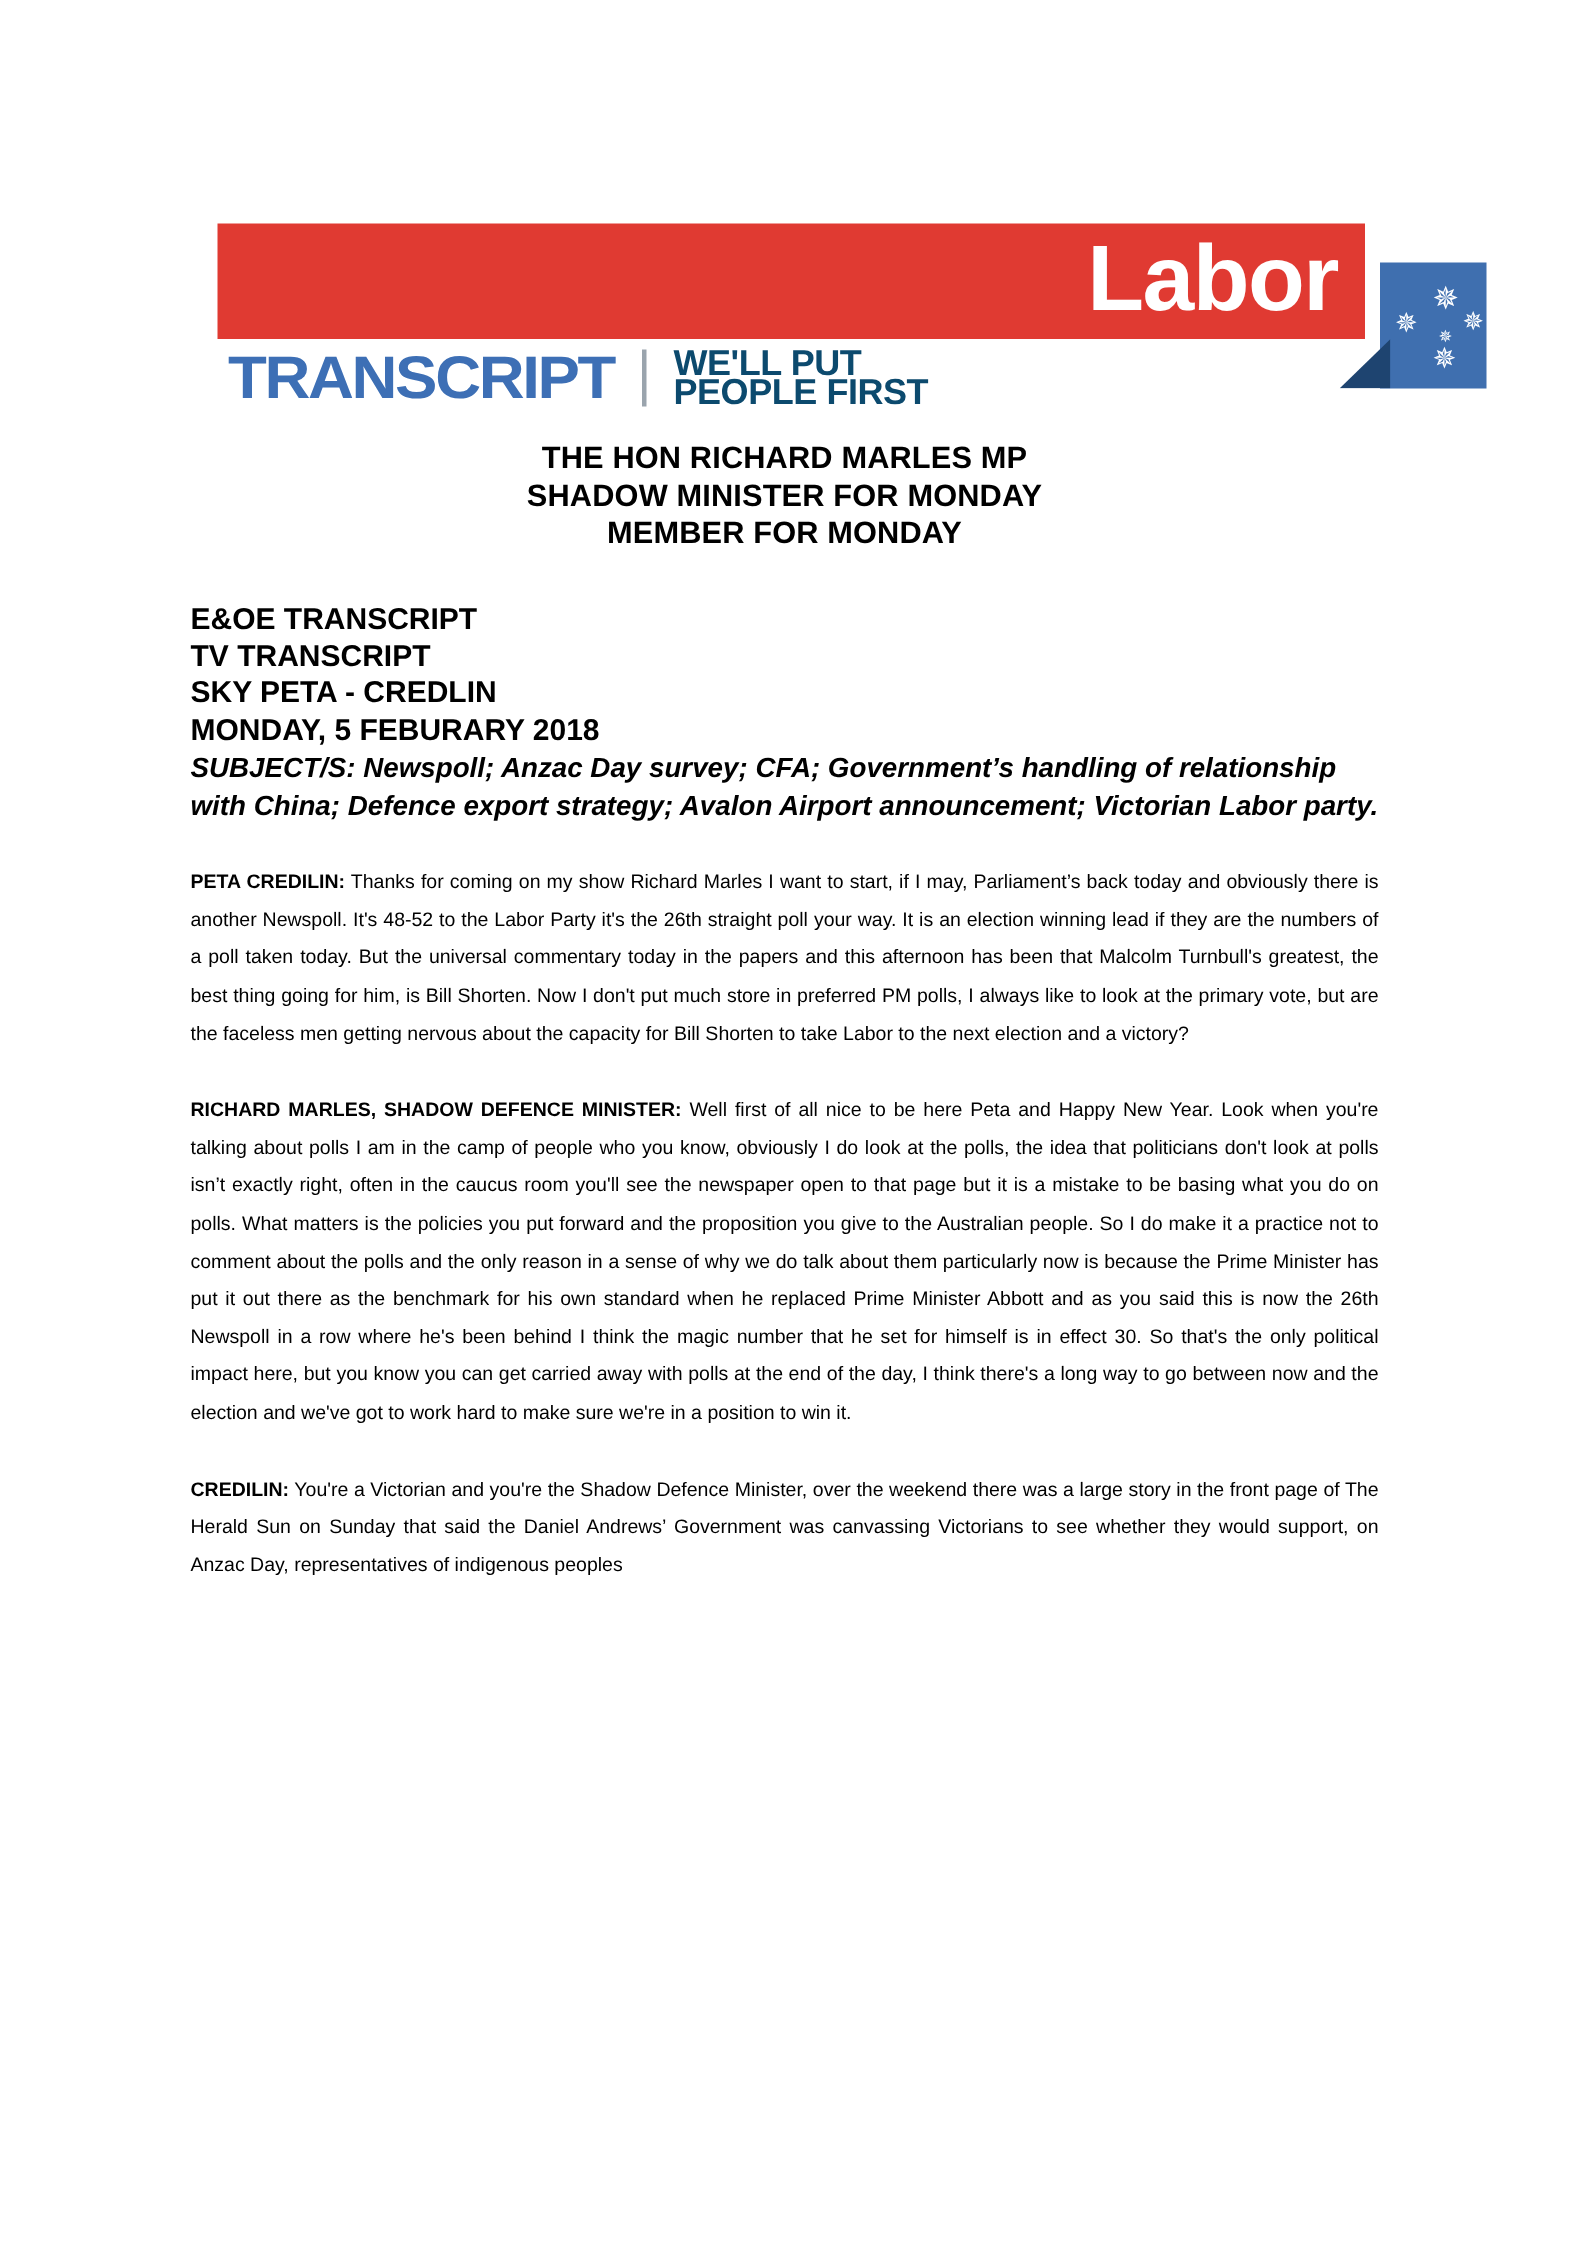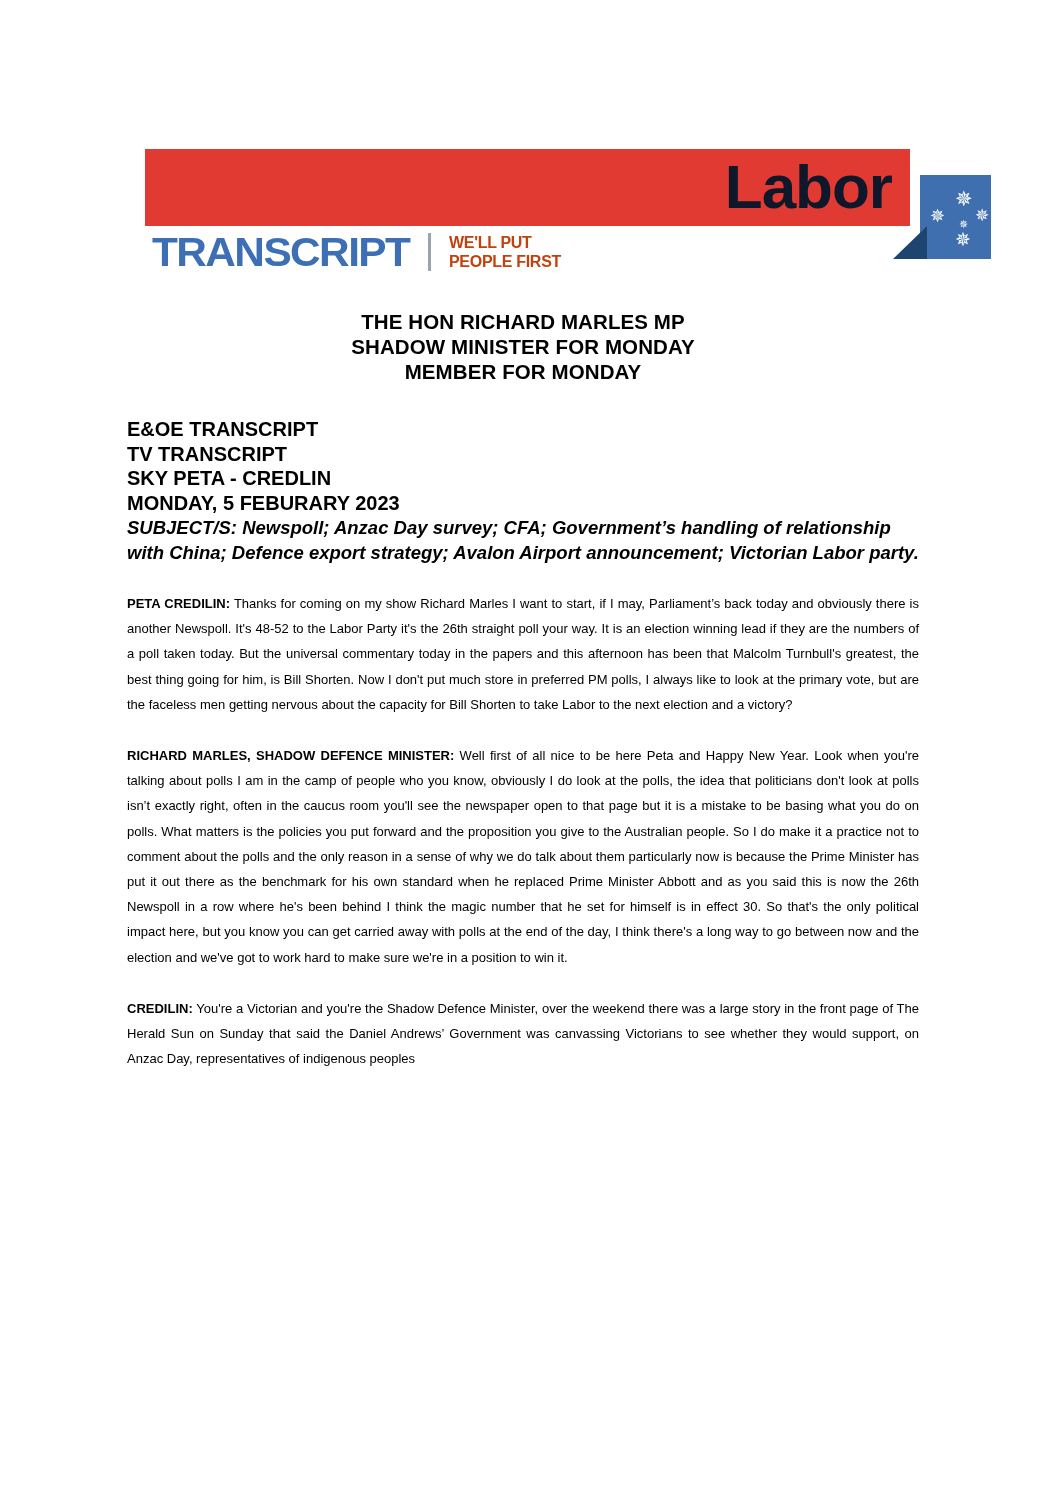--- a/index.html
+++ b/index.html
@@ -30,21 +30,21 @@
     top: 149px;
     width: 765px;
     height: 77px;
     background: #E03A32;
   }
   .labor-word {
     position: absolute;
     right: 18px;
     top: 50%;
     transform: translateY(-52%);
-    color: #0f172a;
+    color: #ffffff;
     font-family: "Liberation Sans", sans-serif;
     font-weight: bold;
     font-size: 62px;
     line-height: 62px;
     letter-spacing: -1px;
   }
   .flag-box {
     position: absolute;
     left: 893px;
     top: 175px;
@@ -100,34 +100,34 @@
     left: 276px;
     top: 2px;
     width: 3px;
     height: 38px;
     background: #9aa4ad;
   }
   .slogan {
     position: absolute;
     left: 297px;
     top: 2px;
-    color: #c2410c;
-    font-family: "Liberation Sans", sans-serif;
-    font-weight: bold;
-    font-size: 16px;
+    color: #0c4a6e;
+    font-family: "Liberation Sans", sans-serif;
+    font-weight: bold;
+    font-size: 24px;
     line-height: 19px;
     letter-spacing: -0.3px;
   }
   .slogan div { white-space: nowrap; }
 
   
   .doc {
     position: absolute;
     left: 127px;
-    top: 309px;
+    top: 293px;
     width: 792px;
   }
 
   .title-block {
     text-align: center;
     font-weight: bold;
     font-size: 20.5px;
     line-height: 25px;
     letter-spacing: 0.1px;
   }
@@ -193,21 +193,21 @@
   <div class="title-block">
     <div>THE HON RICHARD MARLES MP</div>
     <div>SHADOW MINISTER FOR MONDAY</div>
     <div>MEMBER FOR MONDAY</div>
   </div>
 
   <div class="meta-block">
     <div>E&amp;OE TRANSCRIPT</div>
     <div>TV TRANSCRIPT</div>
     <div>SKY PETA - CREDLIN</div>
-    <div>MONDAY, 5 FEBURARY 2023</div>
+    <div>MONDAY, 5 FEBURARY 2018</div>
   </div>
 
   <div class="subject-block">SUBJECT/S: Newspoll; Anzac Day survey; CFA; Government’s handling of relationship with China; Defence export strategy; Avalon Airport announcement; Victorian Labor party.</div>
 
   <div class="para">
     <span class="speaker">PETA CREDILIN:</span><span> Thanks for coming on my show Richard Marles I want to start, if I may, Parliament’s back today and obviously there is another Newspoll. It's 48-52 to the Labor Party it's the 26th straight poll your way. It is an election winning lead if they are the numbers of a poll taken today. But the universal commentary today in the papers and this afternoon has been that Malcolm Turnbull's greatest, the best thing going for him, is Bill Shorten. Now I don't put much store in preferred PM polls, I always like to look at the primary vote, but are the faceless men getting nervous about the capacity for Bill Shorten to take Labor to the next election and a victory?</span>
   </div>
 
   <div class="para">
     <span class="speaker">RICHARD MARLES, SHADOW DEFENCE MINISTER:</span><span> Well first of all nice to be here Peta and Happy New Year. Look when you're talking about polls I am in the camp of people who you know, obviously I do look at the polls, the idea that politicians don't look at polls isn’t exactly right, often in the caucus room you'll see the newspaper open to that page but it is a mistake to be basing what you do on polls. What matters is the policies you put forward and the proposition you give to the Australian people. So I do make it a practice not to comment about the polls and the only reason in a sense of why we do talk about them particularly now is because the Prime Minister has put it out there as the benchmark for his own standard when he replaced Prime Minister Abbott and as you said this is now the 26th Newspoll in a row where he's been behind I think the magic number that he set for himself is in effect 30. So that's the only political impact here, but you know you can get carried away with polls at the end of the day, I think there's a long way to go between now and the election and we've got to work hard to make sure we're in a position to win it.</span>

